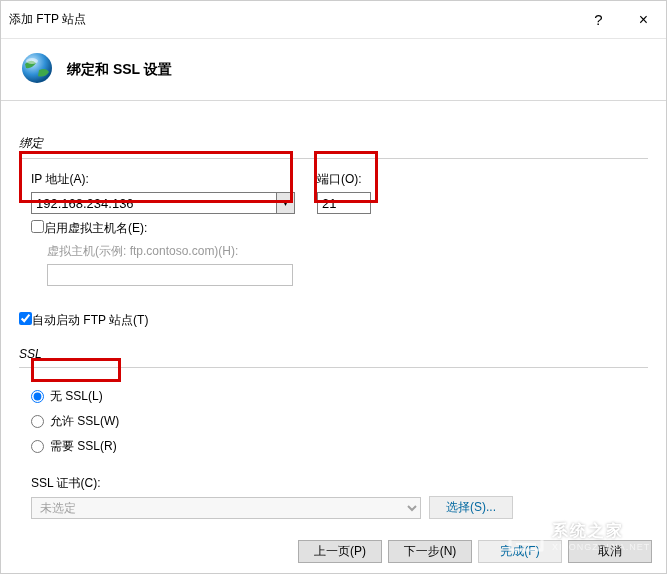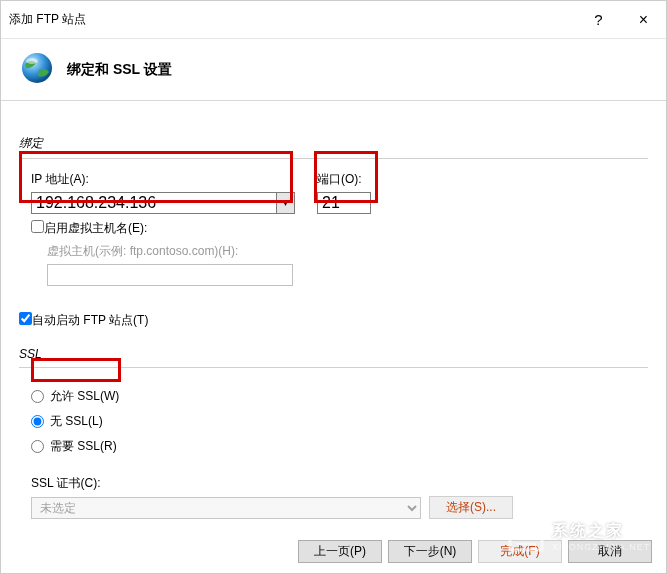--- a/index.html
+++ b/index.html
@@ -85,21 +85,21 @@
   .ip-wrap {
     position: relative;
     display: flex;
     align-items: center;
   }
   .textbox {
     height: 22px;
     border: 1px solid #7a7a7a;
     padding: 10px 4px;
     font-family: inherit;
-    font-size: 16px;
+    font-size: 13px;
     background: #fff;
   }
   .textbox.wide { width: 246px; }
   .textbox.port { width: 54px; }
   .textbox.vhost { width: 246px; border-color: #c0c0c0; background: #fff; color: #888; }
   .combo-btn {
     width: 18px; height: 22px;
     border: 1px solid #7a7a7a;
     border-left: 0;
     background: #e6e6e6;
@@ -141,21 +141,21 @@
     height: 23px;
     min-width: 84px;
     border: 1px solid #adadad;
     background: #e1e1e1;
     font-family: inherit;
     font-size: 12px;
     cursor: pointer;
     padding: 0 10px;
   }
   .btn.disabled {
-    color: #c2410c;
+    color: #0369a1;
     background: #efefef;
     border-color: #cfcfcf;
     cursor: default;
   }
   
   .footer {
     position: absolute;
     bottom: 10px; right: 14px;
     display: flex;
     gap: 6px;
@@ -257,26 +257,26 @@
   <div class="checkbox-row" style="margin:12px 0 14px 0;">
     <input type="checkbox" checked="" style="">
     <span>自动启动 FTP 站点(T)</span>
   </div>
 
   <div class="groupset">
     <div class="group-label">SSL</div>
     <hr class="group-line">
     <div class="group-body">
       <div class="radio-row">
+        <input type="radio" name="ssl" checked="" style="">
+        <span>无 SSL(L)</span>
+      </div>
+      <div class="radio-row">
         <input type="radio" name="ssl" style="">
         <span>允许 SSL(W)</span>
-      </div>
-      <div class="radio-row">
-        <input type="radio" name="ssl" checked="" style="">
-        <span>无 SSL(L)</span>
       </div>
       <div class="radio-row">
         <input type="radio" name="ssl" style="">
         <span>需要 SSL(R)</span>
       </div>
 
       <div class="label" style="margin-top:20px;">SSL 证书(C):</div>
       <div class="cert-row">
         <select class="cert-select" disabled="">
           <option>未选定</option>

